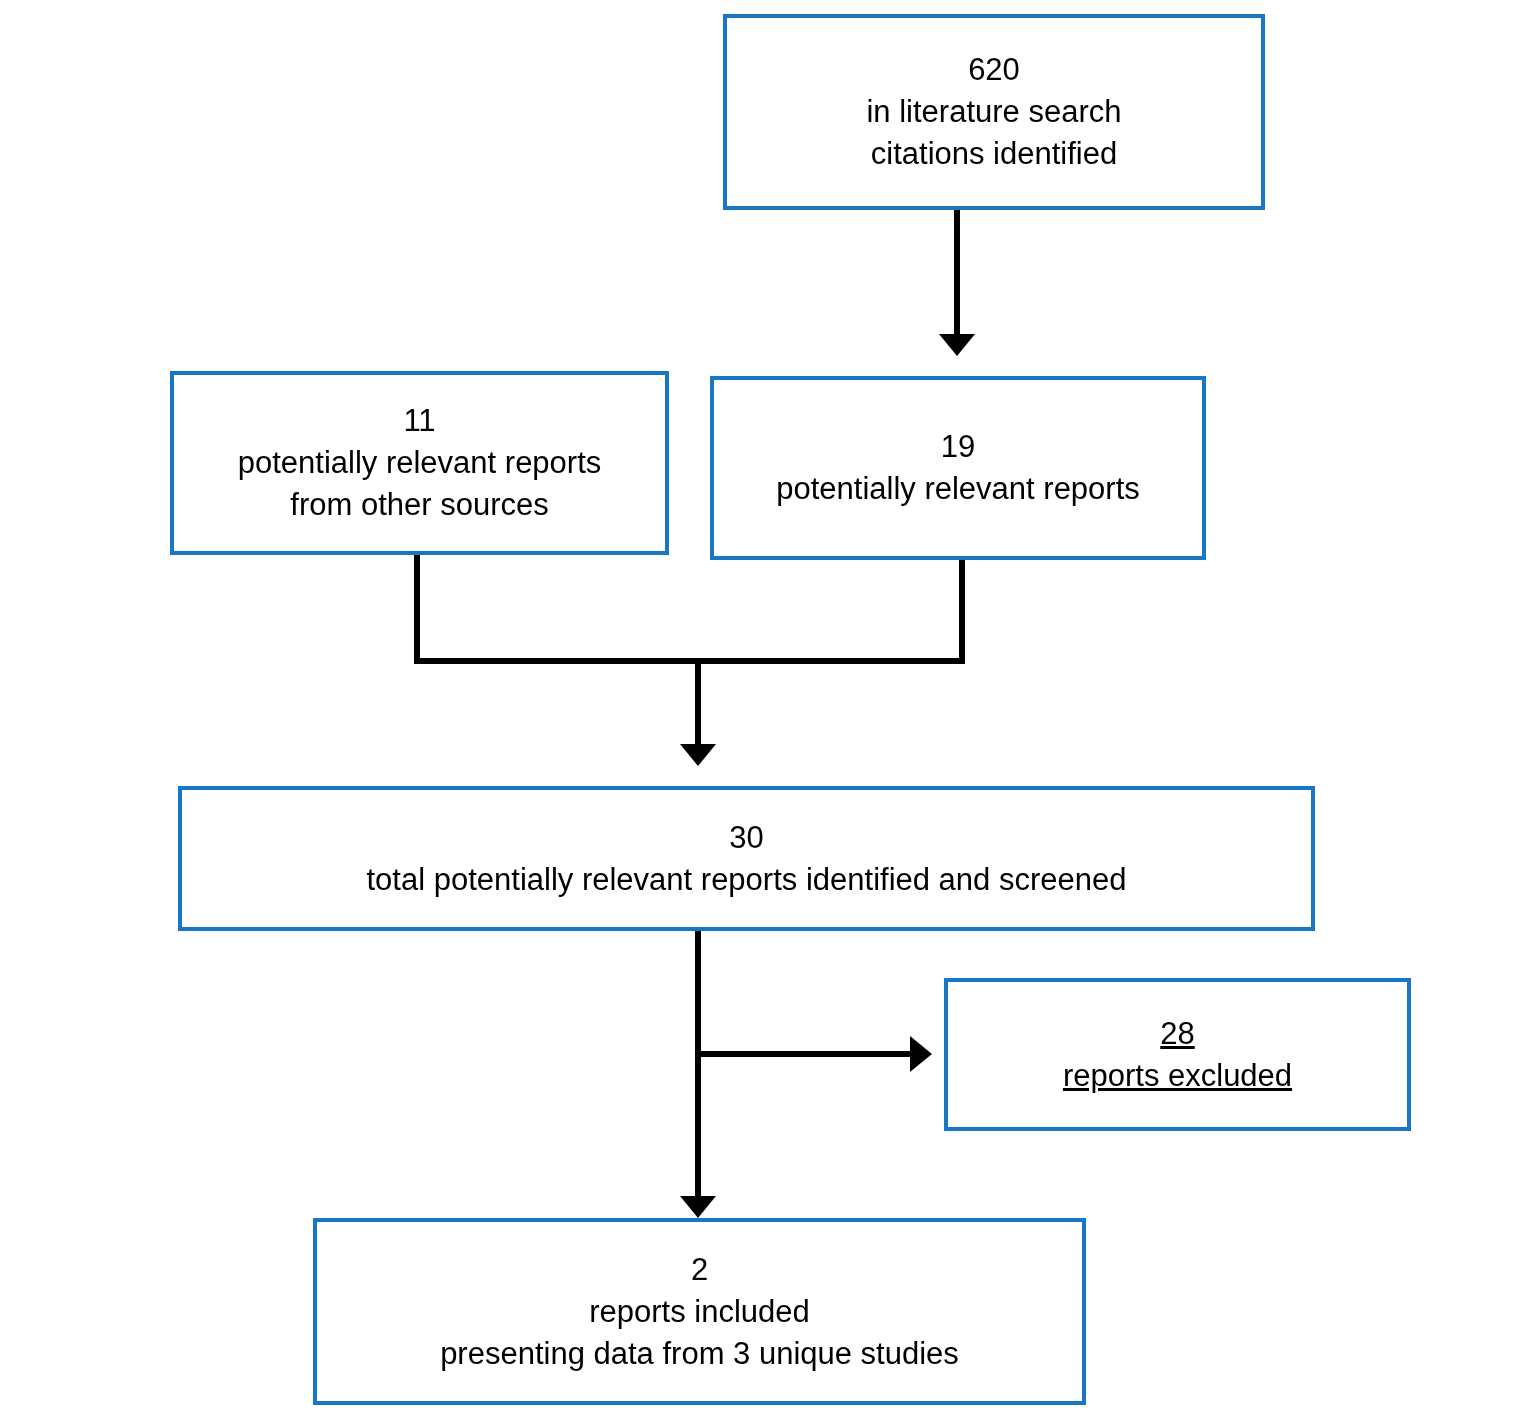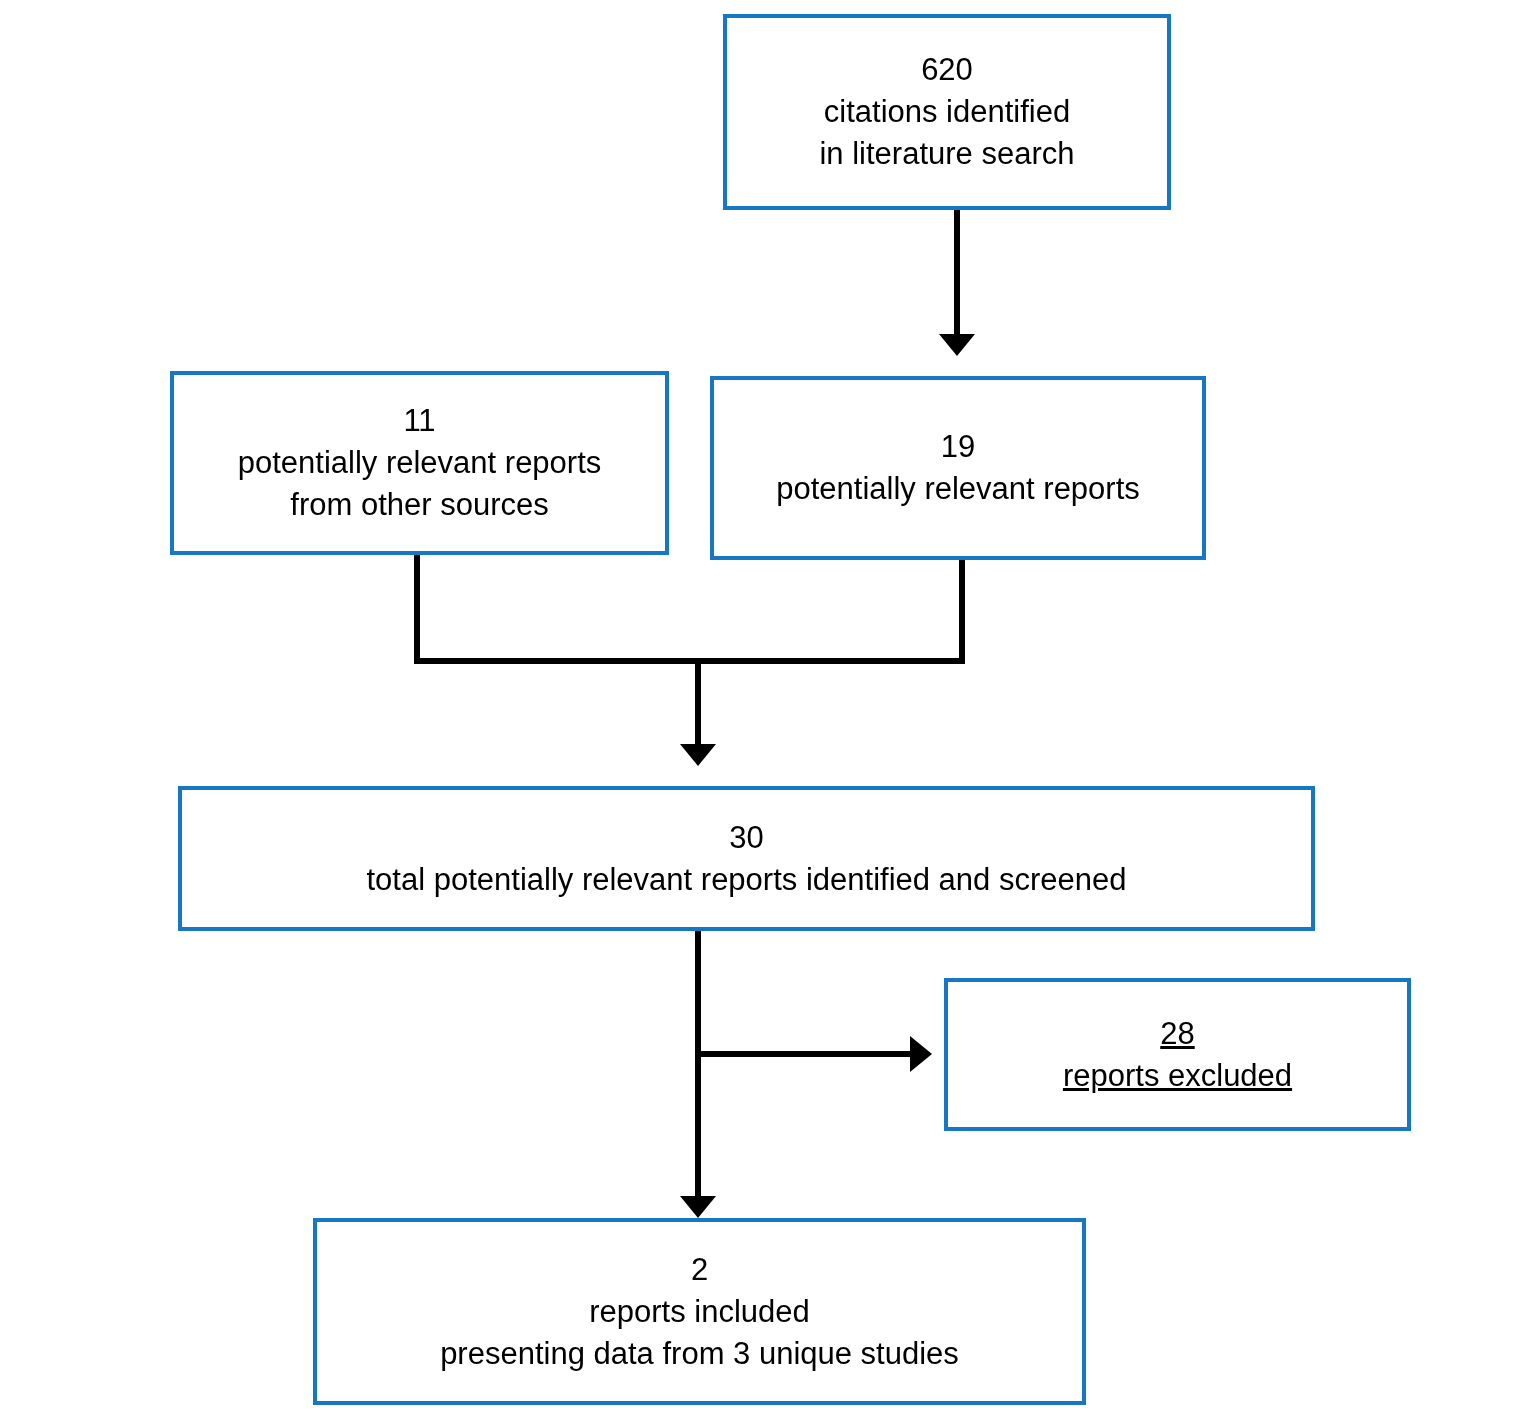--- a/index.html
+++ b/index.html
@@ -39,21 +39,21 @@
     color: #000000;
     font-size: 31px;
     line-height: 42px;
     z-index: 2;
   }
   .flow-box .line {
     display: block;
     white-space: nowrap;
   }
   
-  #box-identified   { left: 723px;  top: 14px;   width: 448px; height: 196px; }
+  #box-identified   { left: 723px;  top: 14px;   width: 542px; height: 196px; }
   #box-other-sources{ left: 170px;  top: 371px;  width: 499px; height: 184px; }
   #box-screened     { left: 710px;  top: 376px;  width: 496px; height: 184px; }
   #box-total        { left: 178px;  top: 786px;  width: 1137px; height: 145px; }
   #box-excluded     { left: 944px;  top: 978px;  width: 467px; height: 153px; text-decoration: underline; }
   #box-included     { left: 313px;  top: 1218px; width: 773px; height: 187px; }
 </style>
 </head>
 <body>
 
 <div id="flow-root">
@@ -93,22 +93,22 @@
     </g>
 
     <g>
       <line x1="698" y1="931" x2="698" y2="1198" stroke="#000000" stroke-width="6"></line>
       <path d="M 680 1196 L 716 1196 L 698 1218 Z" fill="#000000"></path>
     </g>
   </svg>
 
   <div class="flow-box" id="box-identified">
     <span class="line">620</span>
+    <span class="line">in literature search</span>
     <span class="line">citations identified</span>
-    <span class="line">in literature search</span>
   </div>
 
   <div class="flow-box" id="box-other-sources">
     <span class="line">11</span>
     <span class="line">potentially relevant reports</span>
     <span class="line">from other sources</span>
   </div>
 
   <div class="flow-box" id="box-screened">
     <span class="line">19</span>

